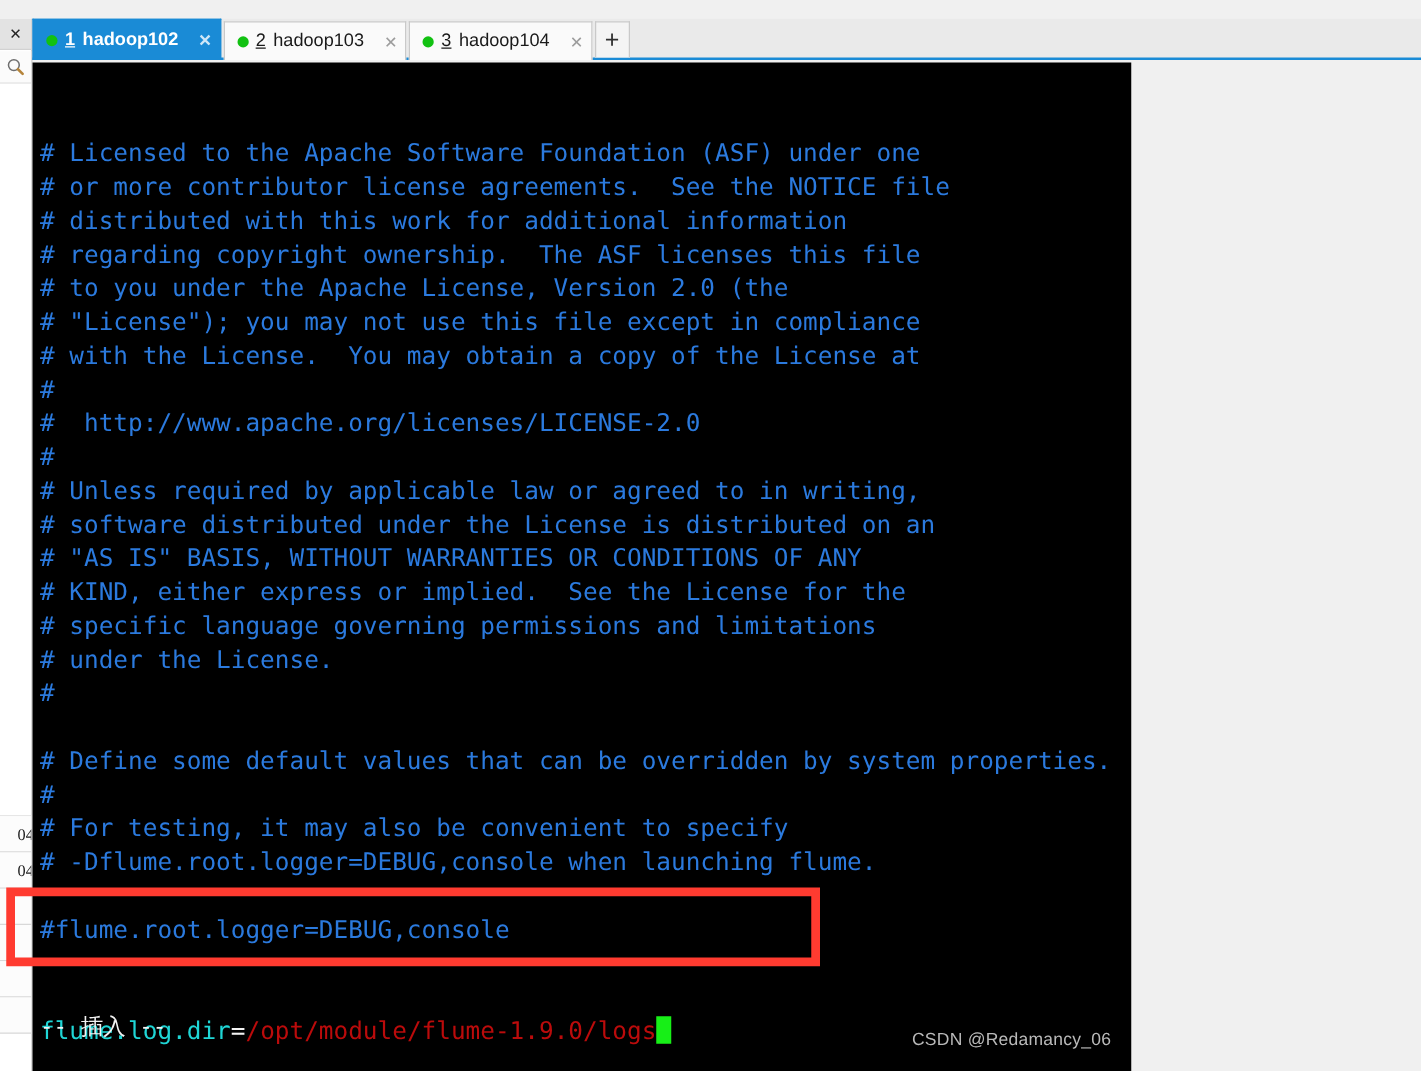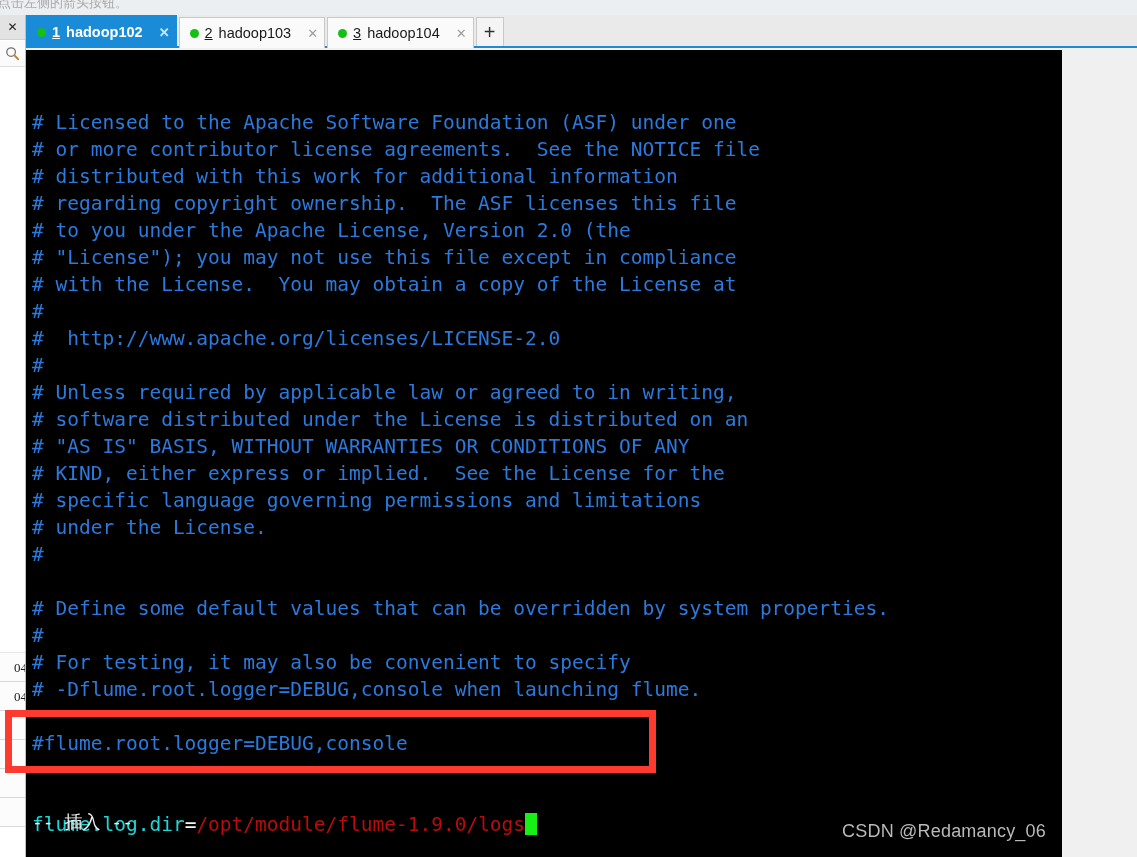--- a/index.html
+++ b/index.html
@@ -142,21 +142,21 @@
     border-bottom: none;
     font-size: 20px; color: #303030;
     cursor: pointer;
     margin-bottom: 2px;
   }
 
   
   .terminal {
     position: absolute;
     left: 26px; top: 50px;
-    width: 1036px; height: 807px;
+    width: 879px; height: 807px;
     background: #000000;
     overflow: hidden;
     font-family: "DejaVu Sans Mono", "Liberation Mono", monospace;
     font-size: 19.5px;
     line-height: 27px;
     letter-spacing: 0px;
     padding-left: 10px;
   }
   .term-inner {
     position: absolute;
@@ -180,43 +180,40 @@
     left: 6px; top: 758px;
     color: #f2f2f2;
     font-family: "DejaVu Sans Mono", monospace;
     font-size: 18px;
     white-space: pre;
   }
   .watermark {
     position: absolute;
     right: 16px; bottom: 12px;
     color: #b9b9b9;
-    font-size: 18px;
+    font-size: 14px;
     font-family: "Liberation Sans", sans-serif;
     letter-spacing: 0.2px;
   }
 
   
   .redbox {
     position: absolute;
     left: 5px; top: 710px;
     width: 651px; height: 63px;
     border: 7px solid #ff3b30;
     background: transparent;
     pointer-events: none;
   }
 </style>
 </head>
 <body>
 
 <div id="app">
 
-  <div class="hint-strip">
-    <div class="hint-text">点击左侧的箭头按钮。</div>
-  </div>
 
   <div class="left-panel">
     <div class="lp-close">✕</div>
     <div class="lp-search">
       <svg width="15" height="15" viewBox="0 0 16 16" aria-hidden="true">
         <circle cx="6.5" cy="6.5" r="4.6" fill="none" stroke="#6f6f6f" stroke-width="1.3"></circle>
         <line x1="10" y1="10" x2="14" y2="14" stroke="#b5843a" stroke-width="2.2" stroke-linecap="round"></line>
       </svg>
     </div>
     <div class="lp-list">

